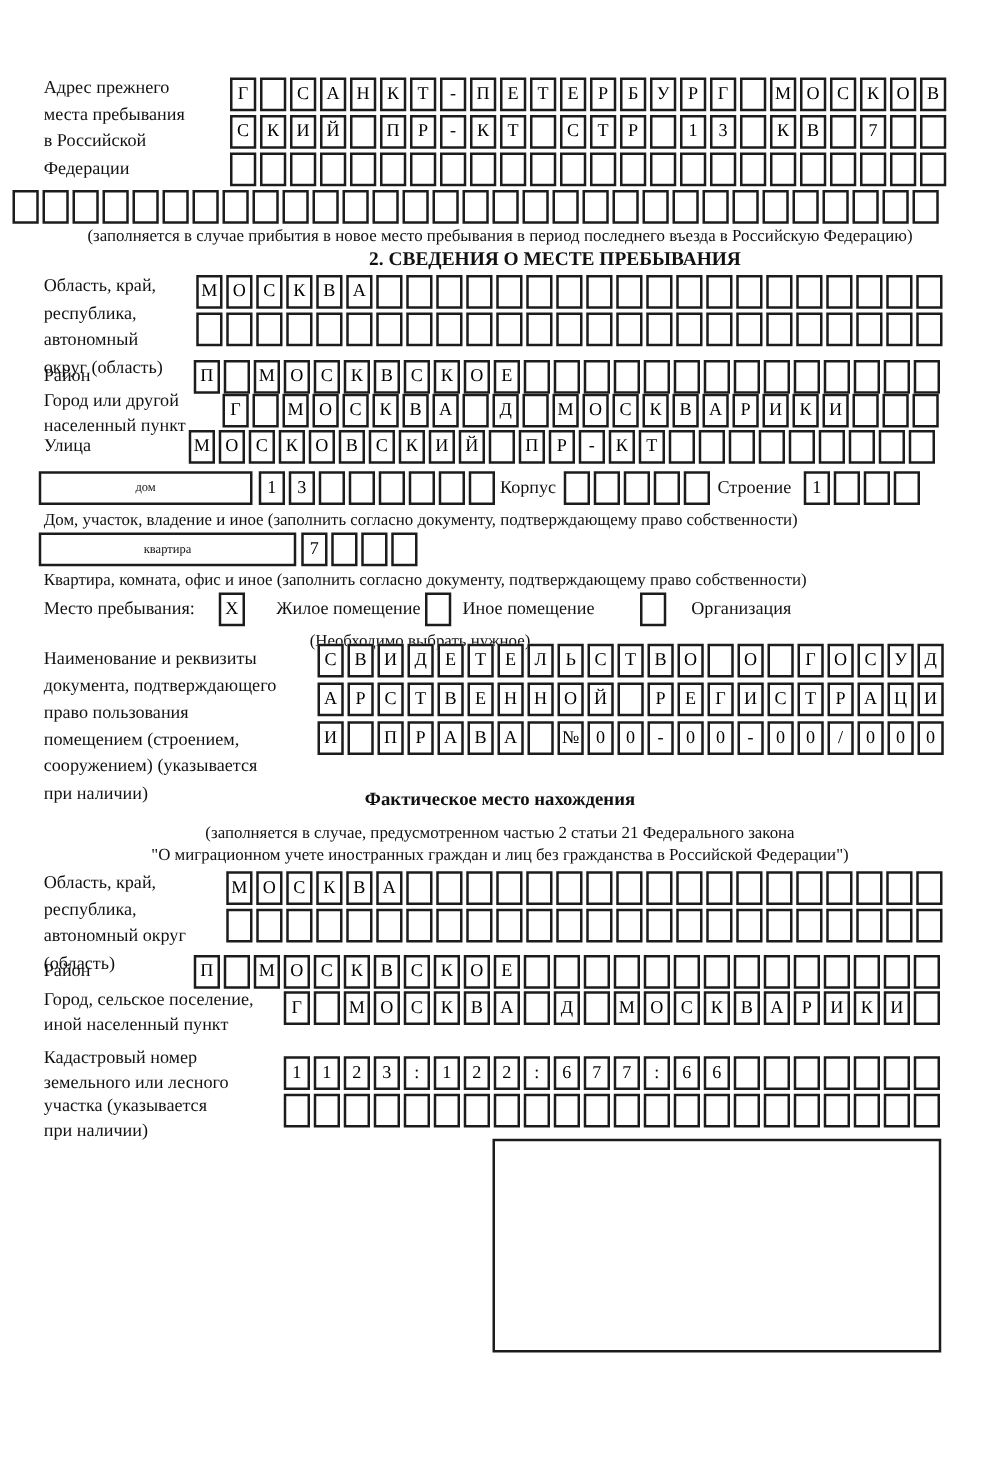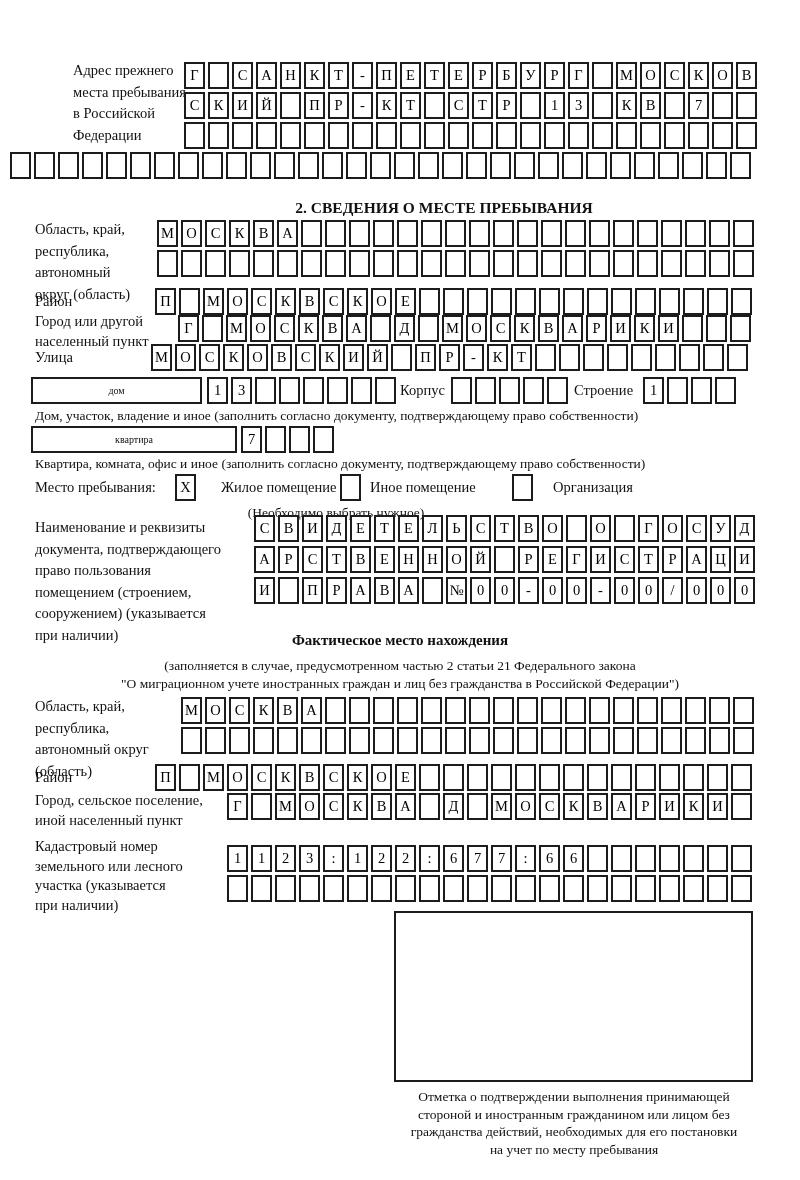--- a/index.html
+++ b/index.html
@@ -33,21 +33,21 @@
   .stamp-note{position:absolute;left:388px;top:1088px;width:372px;text-align:center;font-size:13.5px;line-height:17.5px;white-space:pre-line;color:#111;}
 
   .section-title{position:absolute;left:0;width:800px;text-align:center;font-weight:bold;font-size:15.5px;color:#111;}
 </style>
 </head>
 <body>
 
 <div class="page">
 
 
-  <div class="label" style="left:35px;top:60px;width:145px;margin-left:38px;">Адрес прежнего
+  <div class="label" style="left:35px;top:60px;width:145px;">Адрес прежнего
 места пребывания
 в Российской
 Федерации</div>
   <div class="cellrow" style="left:184px;top:62px;">
       <span class="cell">Г</span>
       <span class="cell"></span>
       <span class="cell">С</span>
       <span class="cell">А</span>
       <span class="cell">Н</span>
       <span class="cell">К</span>
@@ -148,20 +148,21 @@
       <span class="cell"></span>
       <span class="cell"></span>
       <span class="cell"></span>
       <span class="cell"></span>
       <span class="cell"></span>
       <span class="cell"></span>
       <span class="cell"></span>
       <span class="cell"></span>
       <span class="cell"></span>
     </div>
+  <div class="note center" style="top:181px;">(заполняется в случае прибытия в новое место пребывания в период последнего въезда в Российскую Федерацию)</div>
 
   <div class="section-title" style="top:199px;padding-left:44px;">2. СВЕДЕНИЯ О МЕСТЕ ПРЕБЫВАНИЯ</div>
 
   <div class="label" style="left:35px;top:219px;width:130px;">Область, край,
 республика,
 автономный
 округ (область)</div>
   <div class="cellrow" style="left:157px;top:220px;">
       <span class="cell">М</span>
       <span class="cell">О</span>
@@ -590,18 +591,14 @@
       <span class="cell"></span>
       <span class="cell"></span>
       <span class="cell"></span>
       <span class="cell"></span>
       <span class="cell"></span>
       <span class="cell"></span>
       <span class="cell"></span>
     </div>
 
   <div class="stamp-box"></div>
-  <div class="stamp-note">Отметка о подтверждении выполнения принимающей
-стороной и иностранным гражданином или лицом без
-гражданства действий, необходимых для его постановки
-на учет по месту пребывания</div>
 
 </div>
 
 </body></html>

